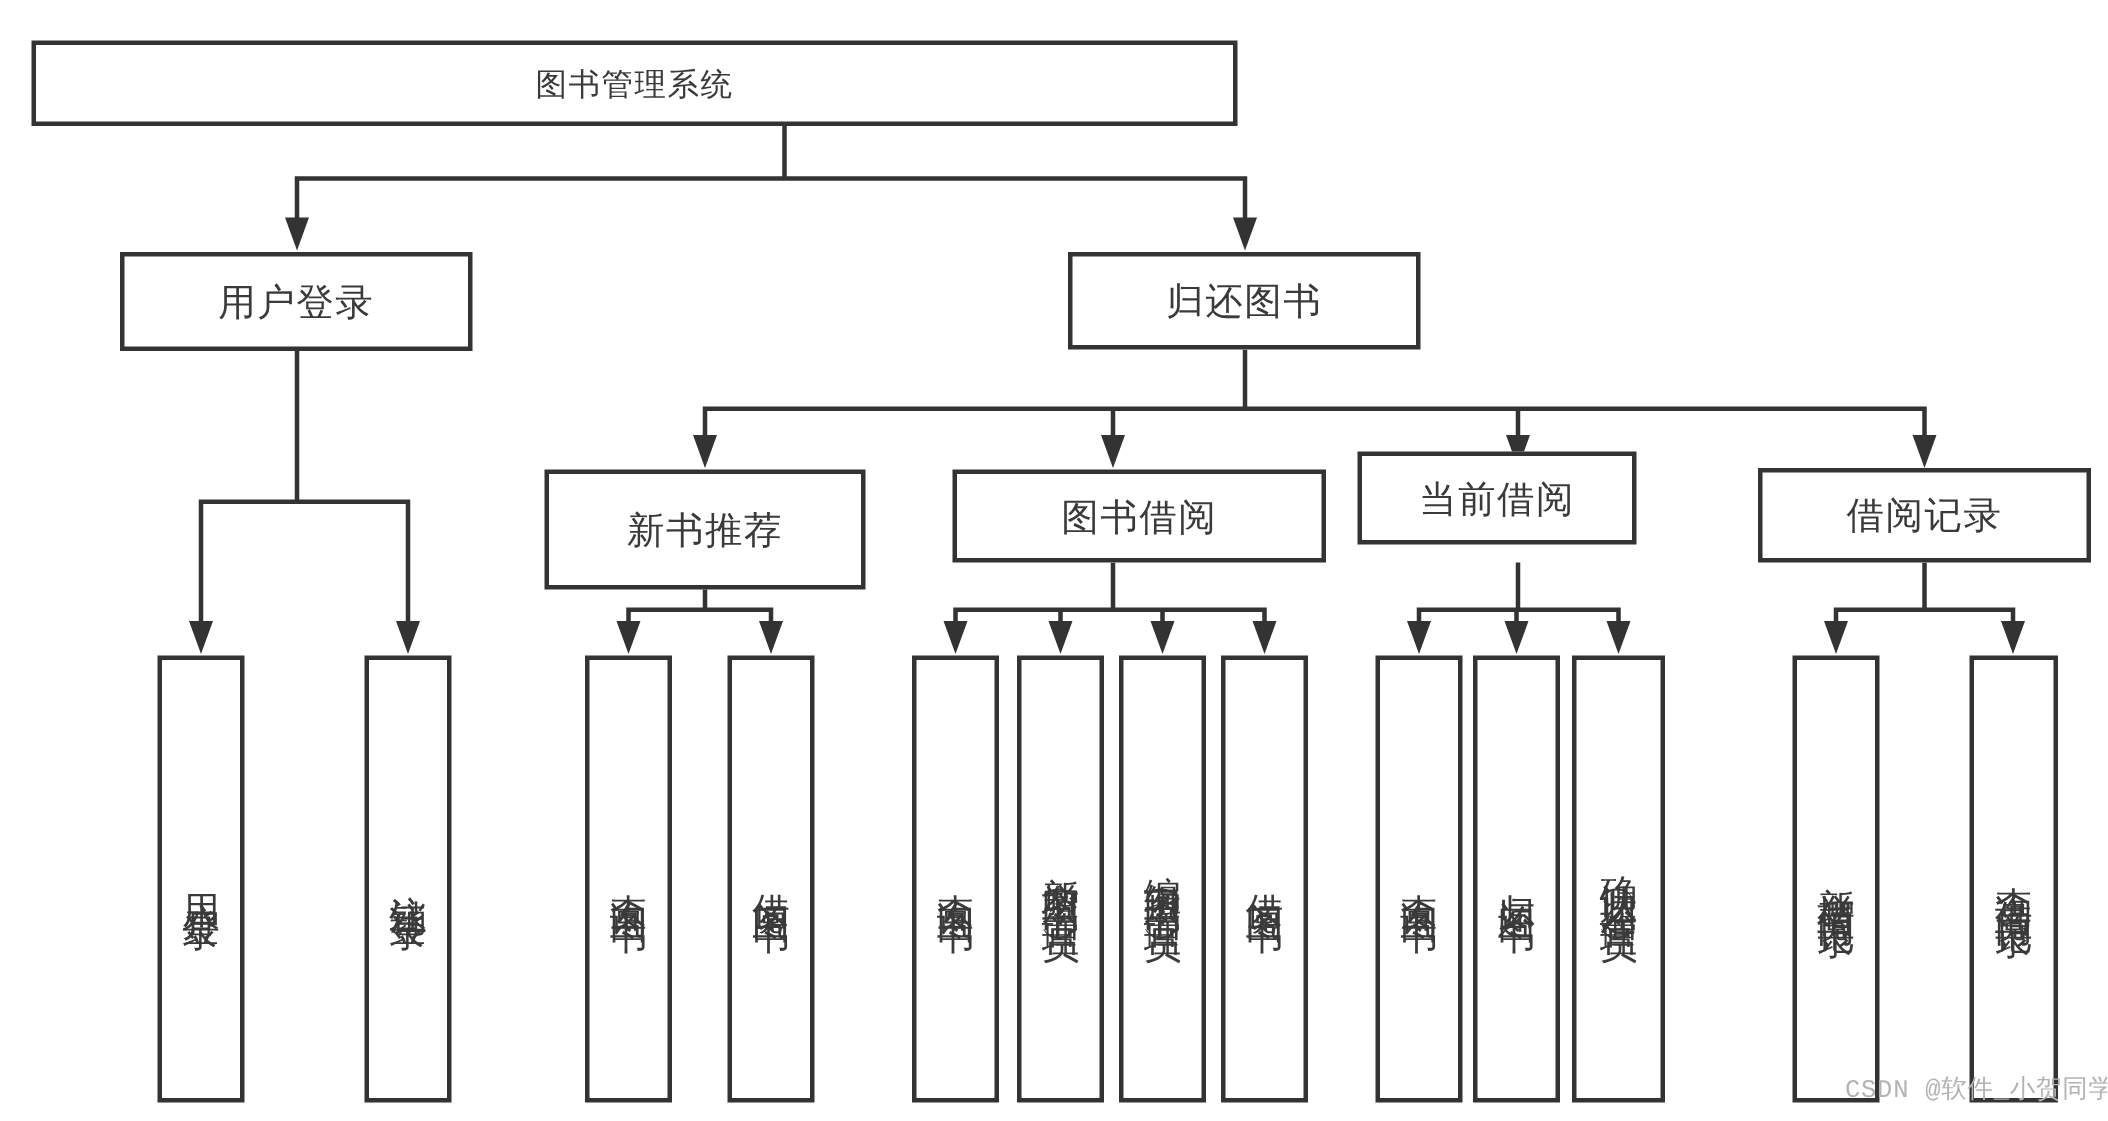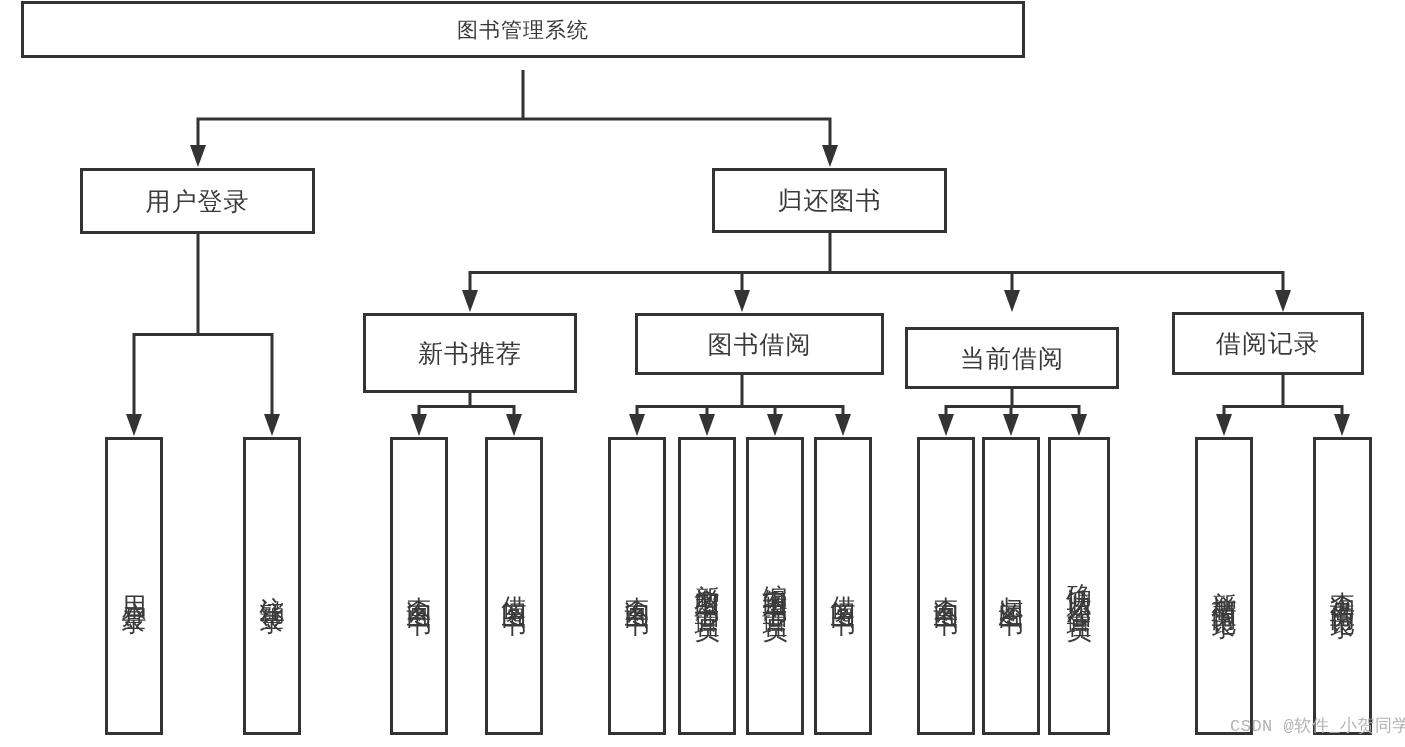--- a/index.html
+++ b/index.html
@@ -109,29 +109,29 @@
       <polygon points="767,414 783,414 775,436"></polygon>
       <polygon points="835,414 851,414 843,436"></polygon>
       <polygon points="938,414 954,414 946,436"></polygon>
       <polygon points="1003,414 1019,414 1011,436"></polygon>
       <polygon points="1071,414 1087,414 1079,436"></polygon>
       <polygon points="1216,414 1232,414 1224,436"></polygon>
       <polygon points="1334,414 1350,414 1342,436"></polygon>
     </g>
   </svg>
 
-  <div class="box h-root" style="left:21px; top:1px; width:1004px; height:57px;">图书管理系统</div>
+  <div class="box h-root" style="left:21px; top:27px; width:804px; height:57px;">图书管理系统</div>
 
   <div class="box h-lvl" style="left:80px; top:168px; width:235px; height:66px;">用户登录</div>
   <div class="box h-lvl" style="left:712px; top:168px; width:235px; height:65px;">归还图书</div>
 
   <div class="box h-lvl" style="left:363px; top:313px; width:214px; height:80px;">新书推荐</div>
   <div class="box h-lvl" style="left:635px; top:313px; width:249px; height:62px;">图书借阅</div>
-  <div class="box h-lvl" style="left:905px; top:327px; width:214px; height:62px;">当前借阅</div>
-  <div class="box h-lvl" style="left:1172px; top:312px; width:192px; height:63px;">借阅记录</div>
+  <div class="box h-lvl" style="left:905px; top:301px; width:186px; height:62px;">当前借阅</div>
+  <div class="box h-lvl" style="left:1172px; top:312px; width:222px; height:63px;">借阅记录</div>
 
   <div class="box v" style="left:105px;">用户登录</div>
   <div class="box v" style="left:243px;">注销登录</div>
 
   <div class="box v" style="left:390px;">查询图书</div>
   <div class="box v" style="left:485px;">借阅图书</div>
 
   <div class="box v" style="left:608px;">查询图书</div>
   <div class="box v" style="left:678px;">新增图书（管理员）</div>
   <div class="box v" style="left:746px;">编辑图书（管理员）</div>

